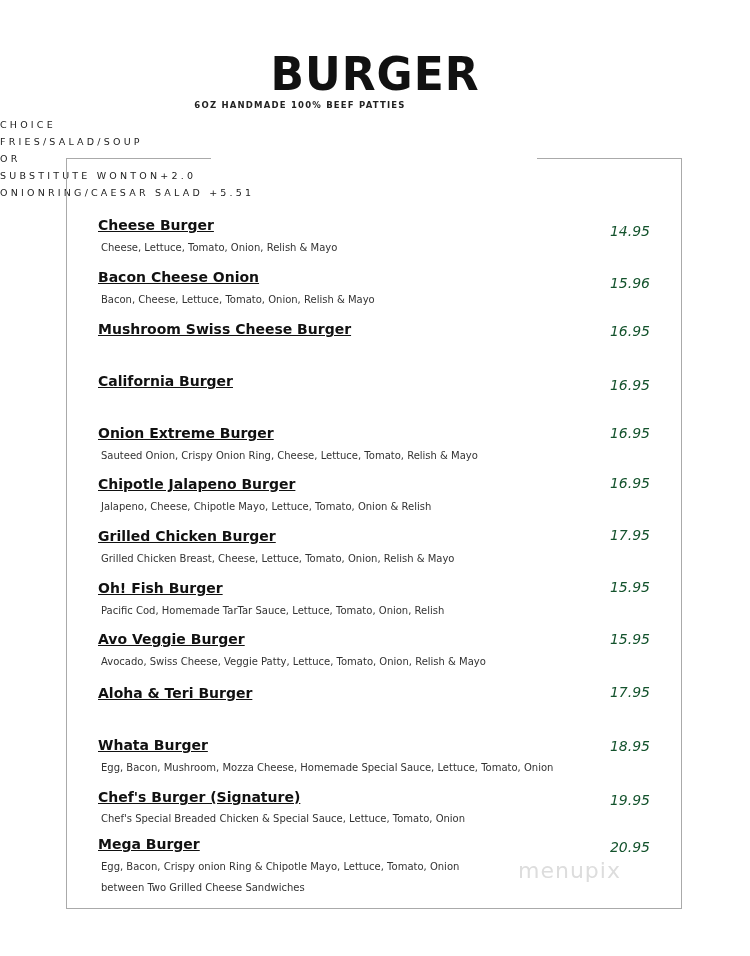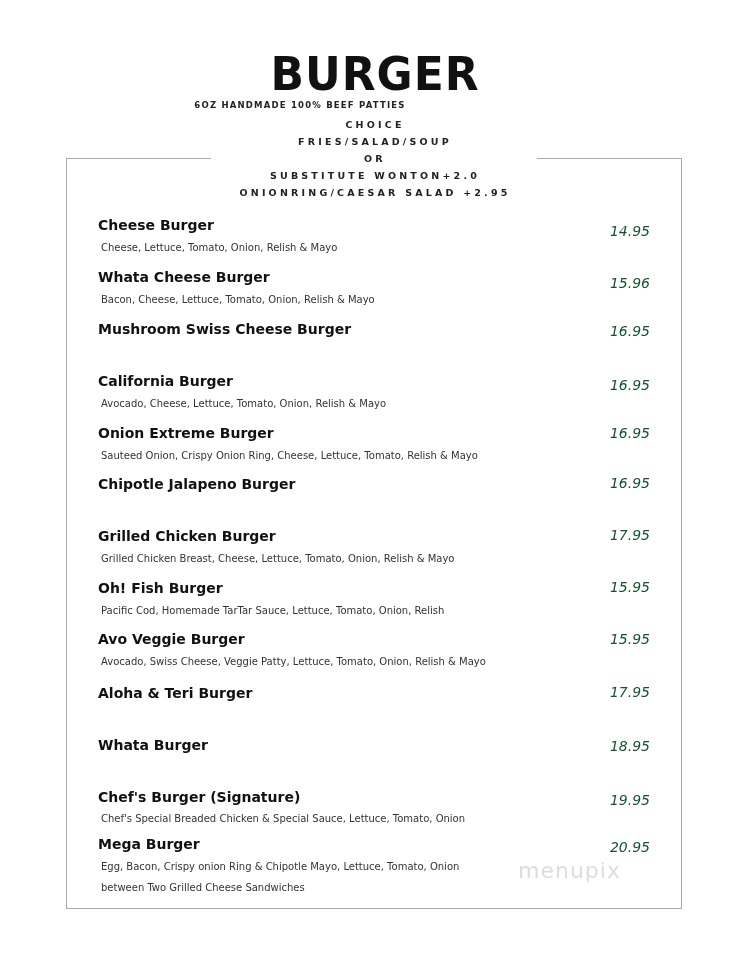--- a/index.html
+++ b/index.html
@@ -1,68 +1,68 @@
 <!DOCTYPE html>
 <html><head>
 <meta charset="utf-8">
 <style>
   html,body{margin:0;padding:0;background:#fff;}
   body{width:750px;height:956px;position:relative;overflow:hidden;font-family:"DejaVu Sans",sans-serif;color:#1c1c1c;}
   .title{position:absolute;left:0;width:750px;top:48px;text-align:center;font-family:"DejaVu Sans",sans-serif;font-weight:bold;font-size:44px;letter-spacing:1px;color:#111;transform:scaleY(1.05);}
   .sub1{position:absolute;left:0;width:600px;top:100px;text-align:center;font-size:8.5px;font-weight:bold;letter-spacing:1.2px;color:#222;}
-  .sub{position:absolute;left:0;width:750px;text-align:center;font-size:9.5px;letter-spacing:3.2px;color:#222;font-weight:bold;}
+  .sub{position:absolute;left:0;width:750px;font-size:9.5px;letter-spacing:3.2px;color:#222;}
   .frame{position:absolute;left:66px;top:158px;width:616px;height:751px;border:1.5px solid #aaa;border-top:none;box-sizing:border-box;}
   .topline{position:absolute;top:158px;height:0;border-top:1.5px solid #aaa;}
   .item{position:absolute;left:98px;width:552px;}
-  .name{font-size:14px;font-weight:bold;color:#111;white-space:nowrap;}
+  .name{font-size:14px;font-weight:bold;color:#111;white-space:nowrap;text-decoration:underline;}
   .desc{position:absolute;left:3px;font-size:10px;color:#333;white-space:nowrap;}
   .price{position:absolute;right:0;font-size:14px;font-style:italic;color:#14532d;}
   .wm{position:absolute;left:518px;top:858px;font-size:22px;color:#ddd;letter-spacing:1px;}
 </style>
 </head>
 <body>
 
 <div class="title">BURGER</div>
 <div class="sub1">6OZ HANDMADE 100% BEEF PATTIES</div>
 <div class="sub" style="top:119px">CHOICE</div>
 <div class="sub" style="top:136px">FRIES/SALAD/SOUP</div>
 <div class="sub" style="top:153px">OR</div>
 <div class="sub" style="top:170px">SUBSTITUTE WONTON+2.0</div>
-<div class="sub" style="top:187px">ONIONRING/CAESAR SALAD +2.95</div>
+<div class="sub" style="top:187px">ONIONRING/CAESAR SALAD +5.51</div>
 
 <div class="frame"></div>
 <div class="topline" style="left:66px;width:145px"></div>
 <div class="topline" style="left:537px;width:145px"></div>
 
 <div class="item" style="top:217px">
   <div class="name">Cheese Burger</div>
   <div class="desc" style="top:25px">Cheese, Lettuce, Tomato, Onion, Relish &amp; Mayo</div>
   <div class="price" style="top:6px">14.95</div>
 </div>
 <div class="item" style="top:269px">
-  <div class="name">Whata Cheese Burger</div>
+  <div class="name">Bacon Cheese Onion</div>
   <div class="desc" style="top:25px">Bacon, Cheese, Lettuce, Tomato, Onion, Relish &amp; Mayo</div>
   <div class="price" style="top:6px">15.96</div>
 </div>
 <div class="item" style="top:321px">
   <div class="name">Mushroom Swiss Cheese Burger</div>
   <div class="price" style="top:2px">16.95</div>
 </div>
 <div class="item" style="top:373px">
   <div class="name">California Burger</div>
-  <div class="desc" style="top:25px">Avocado, Cheese, Lettuce, Tomato, Onion, Relish &amp; Mayo</div>
   <div class="price" style="top:4px">16.95</div>
 </div>
 <div class="item" style="top:425px">
   <div class="name">Onion Extreme Burger</div>
   <div class="desc" style="top:25px">Sauteed Onion, Crispy Onion Ring, Cheese, Lettuce, Tomato, Relish &amp; Mayo</div>
   <div class="price" style="top:0px">16.95</div>
 </div>
 <div class="item" style="top:476px">
   <div class="name">Chipotle Jalapeno Burger</div>
+  <div class="desc" style="top:25px">Jalapeno, Cheese, Chipotle Mayo, Lettuce, Tomato, Onion &amp; Relish</div>
   <div class="price" style="top:-1px">16.95</div>
 </div>
 <div class="item" style="top:528px">
   <div class="name">Grilled Chicken Burger</div>
   <div class="desc" style="top:25px">Grilled Chicken Breast, Cheese, Lettuce, Tomato, Onion, Relish &amp; Mayo</div>
   <div class="price" style="top:-1px">17.95</div>
 </div>
 <div class="item" style="top:580px">
   <div class="name">Oh! Fish Burger</div>
   <div class="desc" style="top:25px">Pacific Cod, Homemade TarTar Sauce, Lettuce, Tomato, Onion, Relish</div>
@@ -72,20 +72,21 @@
   <div class="name">Avo Veggie Burger</div>
   <div class="desc" style="top:25px">Avocado, Swiss Cheese, Veggie Patty, Lettuce, Tomato, Onion, Relish &amp; Mayo</div>
   <div class="price" style="top:0px">15.95</div>
 </div>
 <div class="item" style="top:685px">
   <div class="name">Aloha &amp; Teri Burger</div>
   <div class="price" style="top:-1px">17.95</div>
 </div>
 <div class="item" style="top:737px">
   <div class="name">Whata Burger</div>
+  <div class="desc" style="top:25px">Egg, Bacon, Mushroom, Mozza Cheese, Homemade Special Sauce, Lettuce, Tomato, Onion</div>
   <div class="price" style="top:1px">18.95</div>
 </div>
 <div class="item" style="top:789px">
   <div class="name">Chef's Burger (Signature)</div>
   <div class="desc" style="top:24px">Chef's Special Breaded Chicken &amp; Special Sauce, Lettuce, Tomato, Onion</div>
   <div class="price" style="top:3px">19.95</div>
 </div>
 <div class="item" style="top:836px">
   <div class="name">Mega Burger</div>
   <div class="desc" style="top:46px">between Two Grilled Cheese Sandwiches</div>

